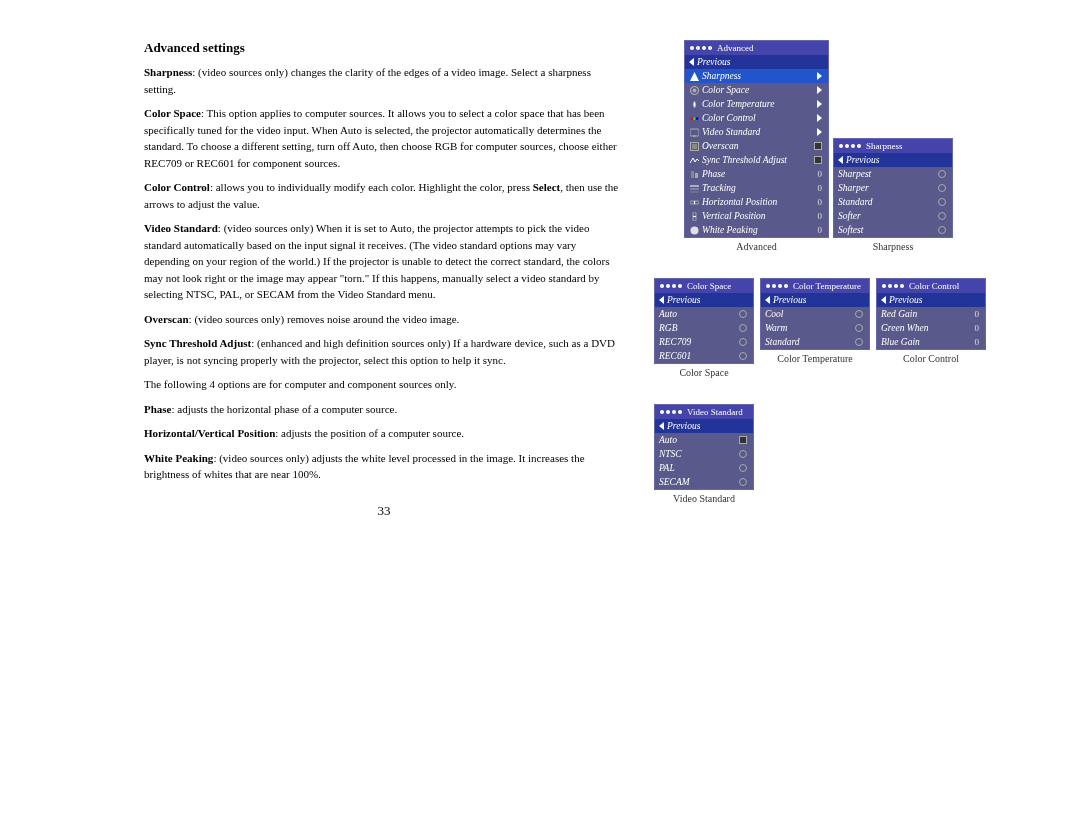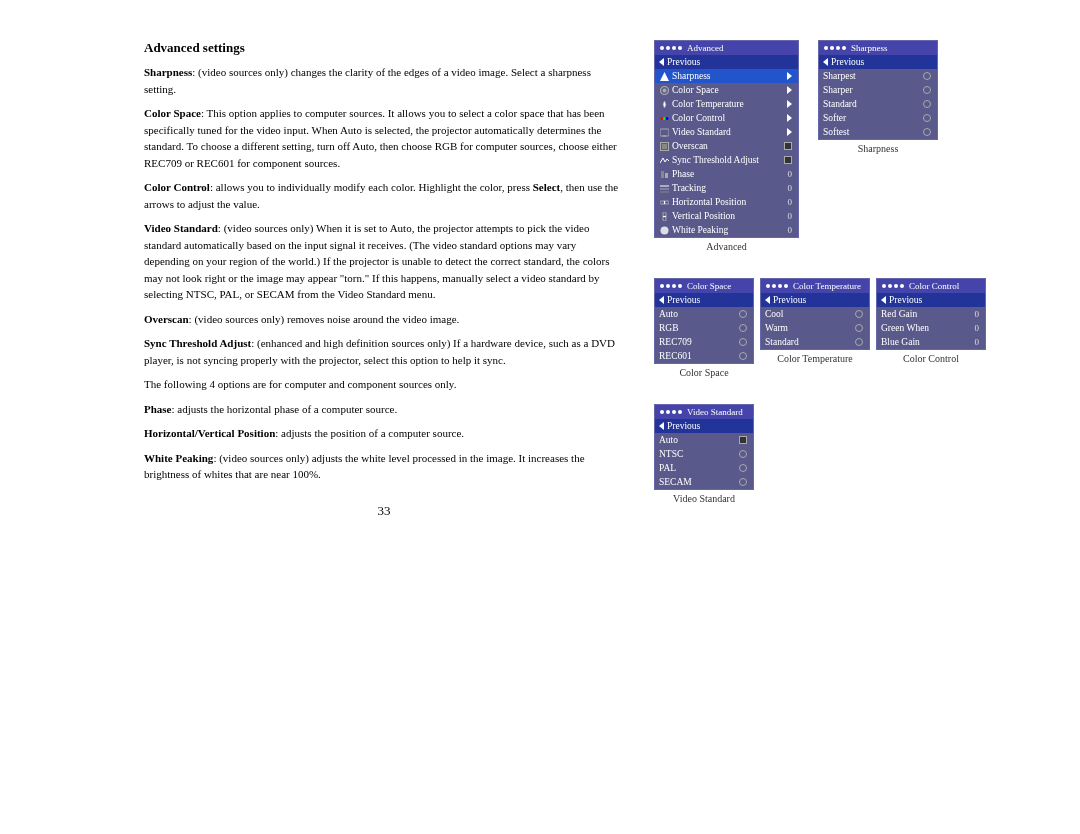--- a/index.html
+++ b/index.html
@@ -114,20 +114,21 @@
       width: 10px;
       height: 10px;
       display: flex;
       align-items: center;
       justify-content: center;
       font-size: 7px;
     }
     .osd-row-label {
       font-size: 9.5px;
       color: #fff;
+      font-style: italic;
     }
     .osd-row-value {
       font-size: 9px;
       color: #ddd;
       margin-left: 10px;
     }
     .osd-checkbox {
       width: 8px;
       height: 8px;
       border: 1px solid #aaa;
@@ -193,21 +194,21 @@
       <b>Horizontal/Vertical Position</b>: adjusts the position of a computer source.
     </p>
     <p class="body-text">
       <b>White Peaking</b>: (video sources only) adjusts the white level processed in the image. It increases the brightness of whites that are near 100%.
     </p>
     <div class="page-number">33</div>
   </div>
 
   <div class="right-col">
 
-    <div style="display:flex; flex-direction:row; gap:19px; align-items:flex-start;">
+    <div style="display:flex; flex-direction:row; gap:4px; align-items:flex-end;margin-left:30px;">
 
       <div class="menu-wrap">
         <div class="osd-menu" style="min-width:145px;">
           <div class="osd-title-bar">
             <span class="osd-dots">
               <span class="osd-dot"></span>
                 <span class="osd-dot"></span>
                 <span class="osd-dot"></span>
                 <span class="osd-dot"></span>
             </span>

